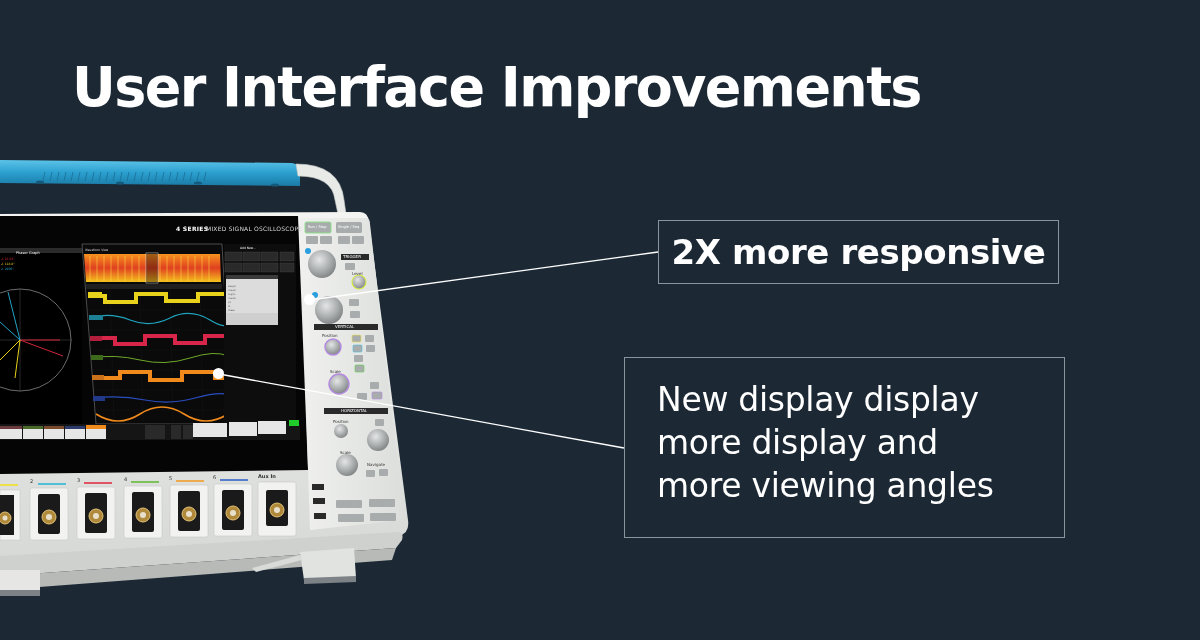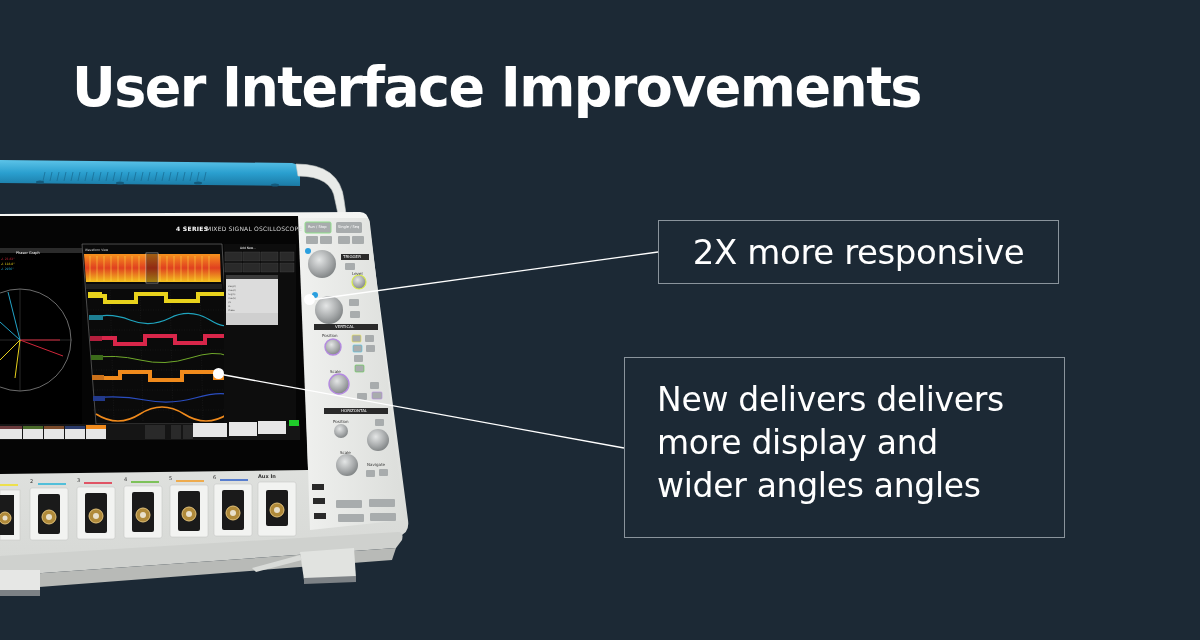--- a/index.html
+++ b/index.html
@@ -27,20 +27,21 @@
     border: 1px solid #8a949c;
     background: #1c2935;
     color: #ffffff;
     font-family: "DejaVu Sans", "Liberation Sans", sans-serif;
     font-weight: normal;
   }
   .callout-1 {
     left: 658px; top: 220px; width: 401px; height: 64px;
     font-size: 34px; line-height: 62px; text-align: center;
     letter-spacing: -0.4px;
+    font-weight: bold;
   }
   .callout-2 {
     left: 624px; top: 357px; width: 441px; height: 181px;
     font-size: 33px; line-height: 43px;
     padding: 20px 0 0 32px;
     letter-spacing: -0.3px;
   }
   .callout-2 span { display: block; white-space: nowrap; }
 
   
@@ -418,16 +419,16 @@
 </svg>
 <div class="dot" style="left:304px;top:294px;"></div>
 <div class="dot" style="left:213px;top:368px;"></div>
 
 <h1 class="headline">User Interface Improvements</h1>
 
 <div class="callout callout-1">
   <span>2X more responsive</span>
 </div>
 <div class="callout callout-2">
-  <span>New delivers delivers</span>
+  <span>New display display</span>
   <span>more display and</span>
-  <span>wider angles angles</span>
+  <span>more viewing angles</span>
 </div>
 
 </body></html>

